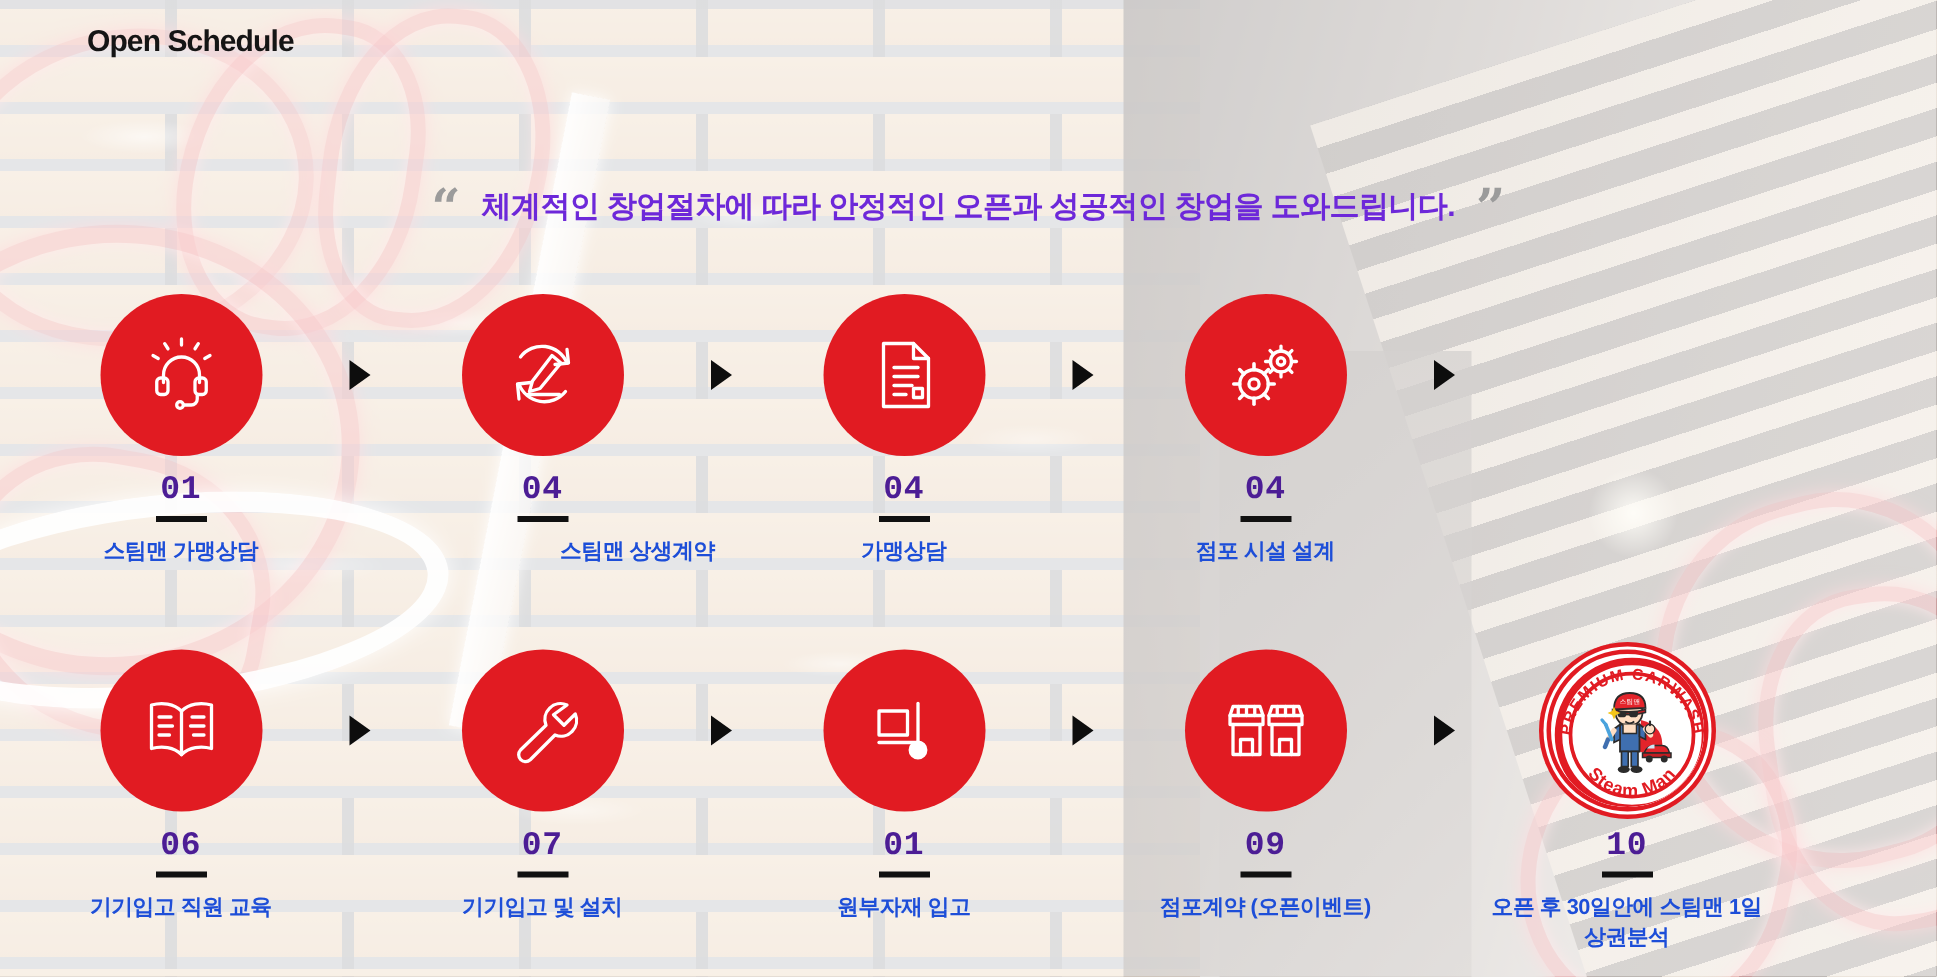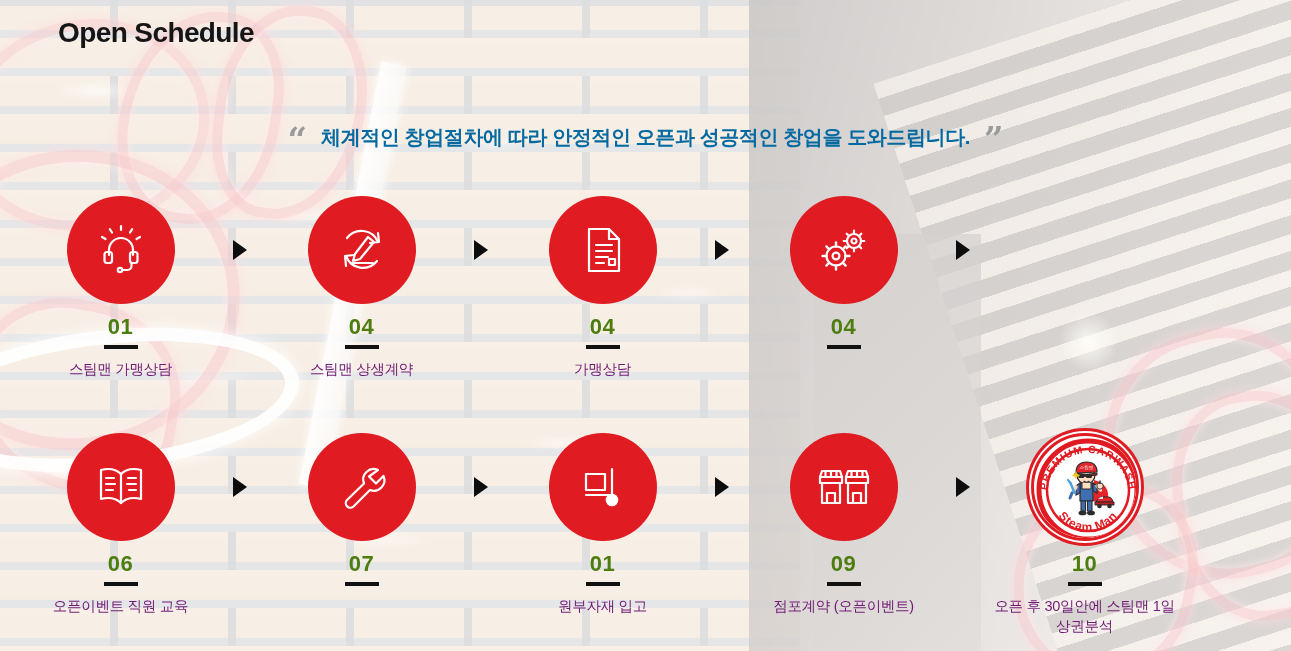--- a/index.html
+++ b/index.html
@@ -114,64 +114,64 @@
   #bg-wash{
     position:absolute; inset:0;
     background:rgba(255,255,255,.74);
   }
 
   
   #content{ position:absolute; inset:0; }
 
   #page-title{
     position:absolute; left:58px; top:17px;
-    font-size:28px; font-weight:bold; color:#151515;
+    font-size:20px; font-weight:bold; color:#151515;
     letter-spacing:-.6px;
   }
 
   #quote-row{
     position:absolute; left:0; right:0; top:120px;
     display:flex; justify-content:center; align-items:center; gap:14px;
   }
   .q-mark{
     font-size:34px; font-weight:bold; color:#9b9b9b; line-height:1;
     font-family:"DejaVu Serif","Liberation Serif",serif;
   }
   .q-open{ transform:translateY(2px); }
   .q-close{ transform:translateY(2px); }
   #quote-text{
-    font-size:20px; font-weight:bold; color:#0369a1; letter-spacing:-.4px;
+    font-size:20px; font-weight:bold; color:#6d28d9; letter-spacing:-.4px;
     white-space:nowrap;
   }
 
   .steps-row{ position:absolute; left:0; right:0; display:flex; align-items:flex-start; }
   #row-1{ top:196px; }
   #row-2{ top:433px; }
 
   .step{
     width:241px; flex:0 0 241px;
     display:flex; flex-direction:column; align-items:center;
     position:relative;
   }
   .circle{
     width:108px; height:108px; border-radius:50%;
     background:#e11b22;
     display:flex; align-items:center; justify-content:center;
   }
   .circle svg{ display:block; }
   .step-num{
     margin-top:10px;
-    font-size:22px; font-weight:bold; color:#4d7c0f; letter-spacing:.5px;
+    font-size:22px; font-weight:bold; color:#4c1d95; letter-spacing:.5px;font-family:Liberation Mono, monospace;
   }
   .num-bar{
     width:34px; height:4px; background:#111; margin-top:5px;
   }
   .step-label{
     margin-top:11px;
-    font-size:14.5px; font-weight:normal; color:#701a75;
+    font-size:14.5px; font-weight:bold; color:#1d4ed8;
     text-align:center; line-height:1.35; letter-spacing:-.3px;
     width:230px;
   }
   .arrow{
     position:absolute; right:-6px; top:44px;
     width:0; height:0;
     border-left:14px solid #0d0d0d;
     border-top:10px solid transparent;
     border-bottom:10px solid transparent;
   }
@@ -256,21 +256,21 @@
         <path d="M13 35 a18 18 0 0 0 31 5"></path>
         <path d="M13 45 l-1 -10 9 -1"></path>
         <path d="M35 16 l6 5 -14 17 -7 2 2 -7 z"></path>
         <path d="M19 42 h21"></path>
       </g>
             </svg>
           </span>
        </div>
         <div class="step-num">04</div>
         <div class="num-bar"></div>
-        <div class="step-label" style="white-space: pre-line;">스팀맨 상생계약</div>
+        <div class="step-label" style="white-space: pre-line; text-align: right;">스팀맨 상생계약</div>
         <div class="arrow"></div>
       </div>
       <div class="step">
         <div class="circle">
          <span>
             <svg width="52" height="54" viewBox="0 0 52 54">
       <g fill="none" stroke="#fff" stroke-width="2.2" stroke-linecap="round" stroke-linejoin="round">
         <path d="M12 6 h20 l10 10 v32 h-30 z"></path>
         <path d="M32 6 v10 h10"></path>
         <path d="M19 22 h16"></path>
@@ -319,20 +319,21 @@
             <path d="M5 -5 l2.3 -2.3"></path>
                     <path d="M-5 5 l-2.3 2.3"></path>
           </g>
         </g>
       </g>
             </svg>
           </span>
        </div>
         <div class="step-num">04</div>
         <div class="num-bar"></div>
+        <div class="step-label" style="white-space: pre-line;">점포 시설 설계</div>
         <div class="arrow"></div>
       </div>
     </div>
   <div class="steps-row" id="row-2">
       <div class="step">
         <div class="circle">
          <span>
             <svg width="58" height="50" viewBox="0 0 58 50">
       <g fill="none" stroke="#fff" stroke-width="2.2" stroke-linecap="round" stroke-linejoin="round">
         <path d="M29 12 C24 7, 16 6, 9 8 v29 c7 -2 15 -1 20 4"></path>
@@ -343,35 +344,36 @@
                 <path d="M14 28 h7"></path>
         <path d="M36 16 h8"></path>
                 <path d="M35 22 h9"></path>
                 <path d="M37 28 h7"></path>
       </g>
             </svg>
           </span>
        </div>
         <div class="step-num">06</div>
         <div class="num-bar"></div>
-        <div class="step-label" style="white-space: pre-line;">오픈이벤트 직원 교육</div>
+        <div class="step-label" style="white-space: pre-line;">기기입고 직원 교육</div>
         <div class="arrow"></div>
       </div>
       <div class="step">
         <div class="circle">
          <span>
             <svg width="56" height="52" viewBox="0 0 56 52">
       <g fill="none" stroke="#fff" stroke-width="2.2" stroke-linecap="round" stroke-linejoin="round">
         <path d="M44 9 a10.5 10.5 0 0 0 -14 13.5 L13 39 a4.6 4.6 0 0 0 6.5 6.5 L36 29 a10.5 10.5 0 0 0 13.5 -14 L42 22.5 l-7 -7 z"></path>
       </g>
             </svg>
           </span>
        </div>
         <div class="step-num">07</div>
         <div class="num-bar"></div>
+        <div class="step-label" style="white-space: pre-line;">기기입고 및 설치</div>
         <div class="arrow"></div>
       </div>
       <div class="step">
         <div class="circle">
          <span>
             <svg width="50" height="52" viewBox="0 0 50 52">
       <g fill="none" stroke="#fff" stroke-width="2.2" stroke-linecap="round" stroke-linejoin="round">
         <rect x="8" y="13" width="19" height="16"></rect>
         <path d="M34 8 v26"></path>
         <path d="M8 34 h26"></path>

